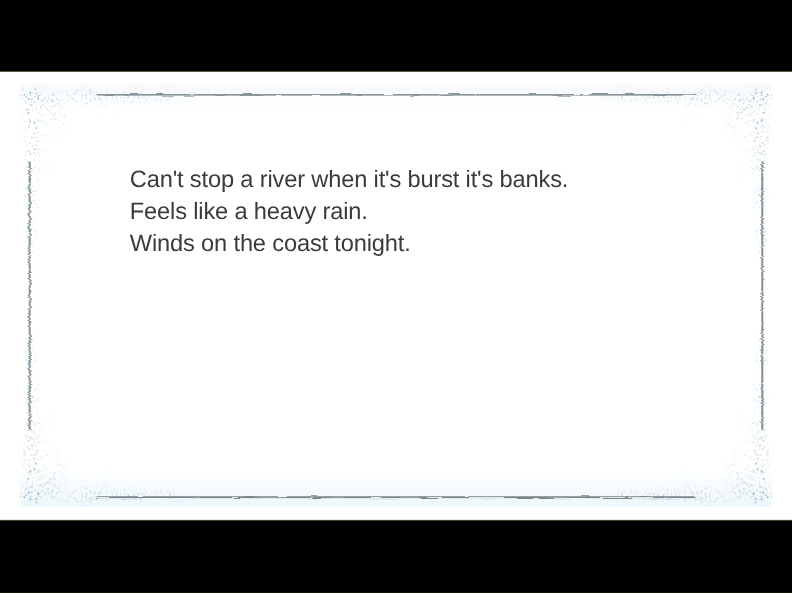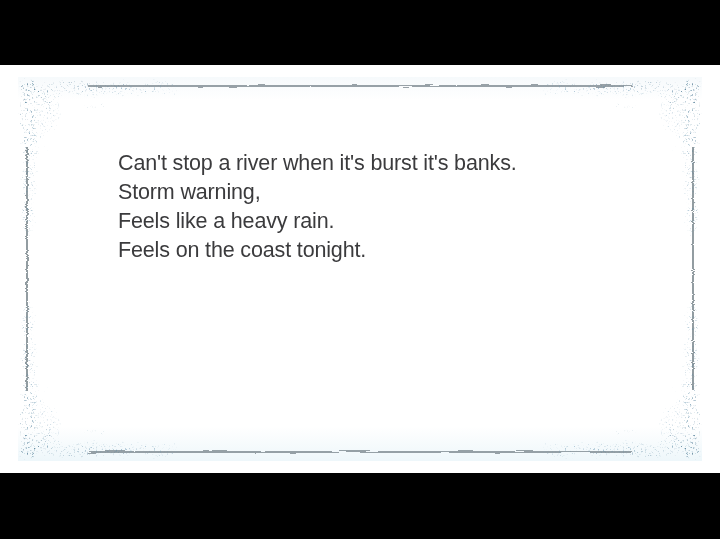--- a/index.html
+++ b/index.html
@@ -183,23 +183,22 @@
         <g transform="translate(0,384) scale(1,-1)">
           <use href="#cornerFlourish" x="0" y="0"></use>
         </g>
         <g transform="translate(684,384) scale(-1,-1)">
           <use href="#cornerFlourish" x="0" y="0"></use>
         </g>
       </svg>
 
       <div id="lyrics">
         <div class="lyric-line">Can't stop a river when it's burst it's banks.</div>
-        <div class="lyric-line">Storm warning,</div>
         <div class="lyric-line">Feels like a heavy rain.</div>
-        <div class="lyric-line">Feels on the coast tonight.</div>
+        <div class="lyric-line">Winds on the coast tonight.</div>
       </div>
 
     </div>
   </div>
 
   <div class="letterbox-bar bottom"></div>
 
 </div>
 
 </body></html>

